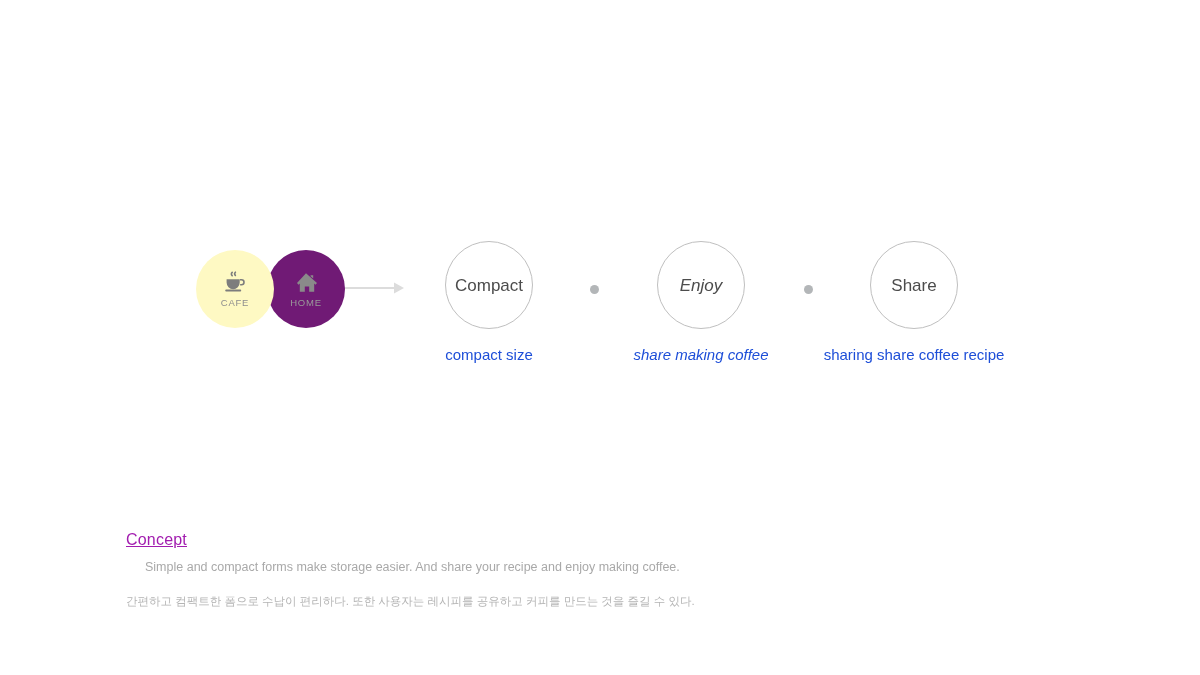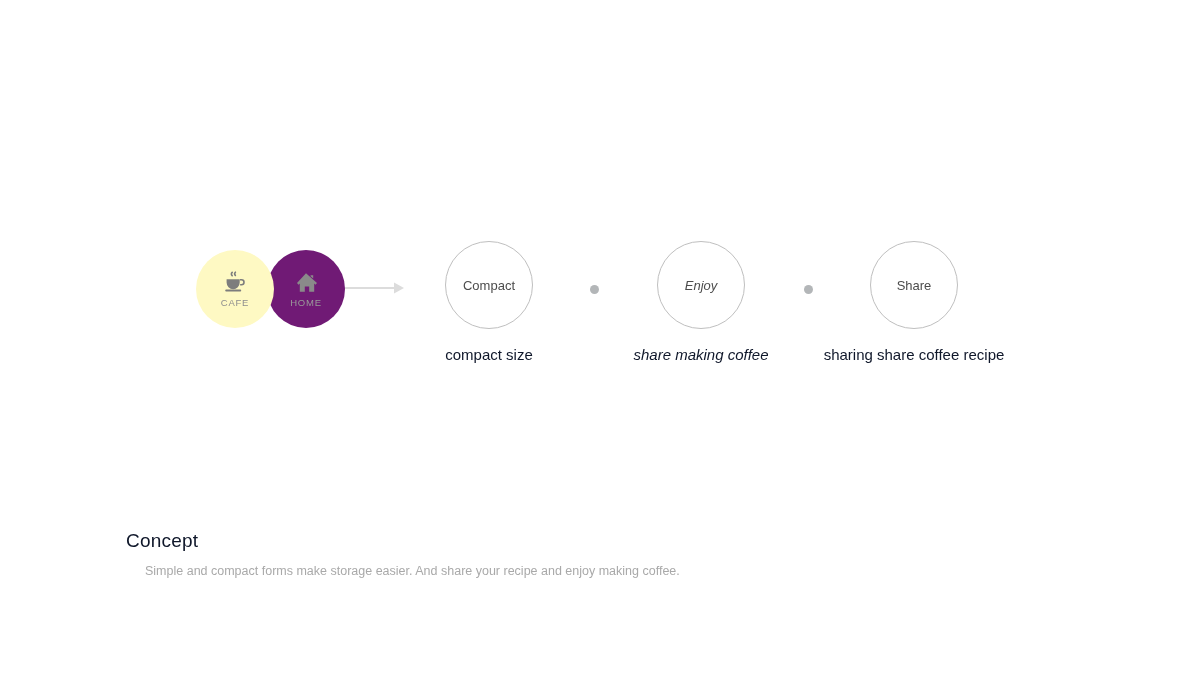--- a/index.html
+++ b/index.html
@@ -91,28 +91,28 @@
     height: 88px;
     margin: 0 auto;
     border: 1px solid #bfbfbf;
     border-radius: 50%;
     display: flex;
     align-items: center;
     justify-content: center;
     box-sizing: border-box;
   }
   .node .ring-label {
-    font-size: 13px;
+    font-size: 17px;
     color: #4c4c4c;
     line-height: 1;
   }
   .node .caption {
     margin-top: 18px;
     font-size: 15px;
-    color: #0f172a;
+    color: #1d4ed8;
     line-height: 1;
     white-space: nowrap;
   }
   #node-compact { left: 389px; top: 241px; }
   #node-enjoy   { left: 601px; top: 241px; font-style: italic; }
   #node-share   { left: 814px; top: 241px; }
 
   
   .sep-dot {
     position: absolute;
@@ -127,25 +127,26 @@
 
   
   .concept {
     position: absolute;
     left: 126px;
     top: 530px;
     width: 700px;
   }
   .concept h2 {
     margin: 0;
-    font-size: 19px;
+    font-size: 16px;
     font-weight: normal;
-    color: #0f172a;
+    color: #a21caf;
     line-height: 1.2;
     letter-spacing: 0.2px;
+    text-decoration: underline;
   }
   .concept .line-en {
     margin-top: 10px;
     font-size: 12.5px;
     color: #a9a9a9;
     line-height: 1.3;
     white-space: nowrap;
     margin-left: 19px;
   }
   .concept .line-ko {
@@ -217,13 +218,14 @@
     <div class="caption">sharing share coffee recipe</div>
   </div>
 
   <span class="sep-dot" id="dot-1"></span>
   <span class="sep-dot" id="dot-2"></span>
 </div>
 
 <div class="concept">
   <h2>Concept</h2>
   <p class="line-en">Simple and compact forms make storage easier.  And share your recipe and enjoy making coffee.</p>
+  <p class="line-ko">간편하고 컴팩트한 폼으로 수납이 편리하다. 또한 사용자는 레시피를 공유하고 커피를 만드는 것을 즐길 수 있다.</p>
 </div>
 
 </body></html>

